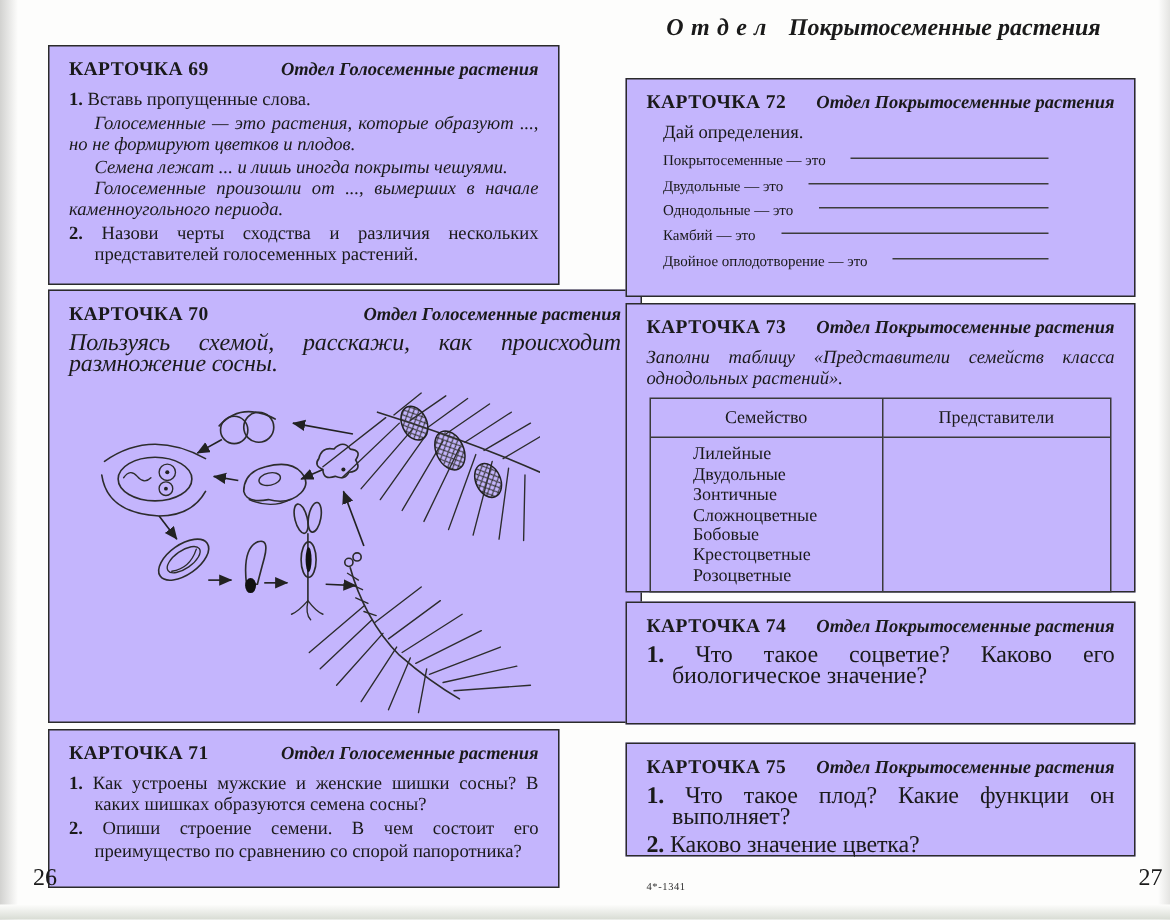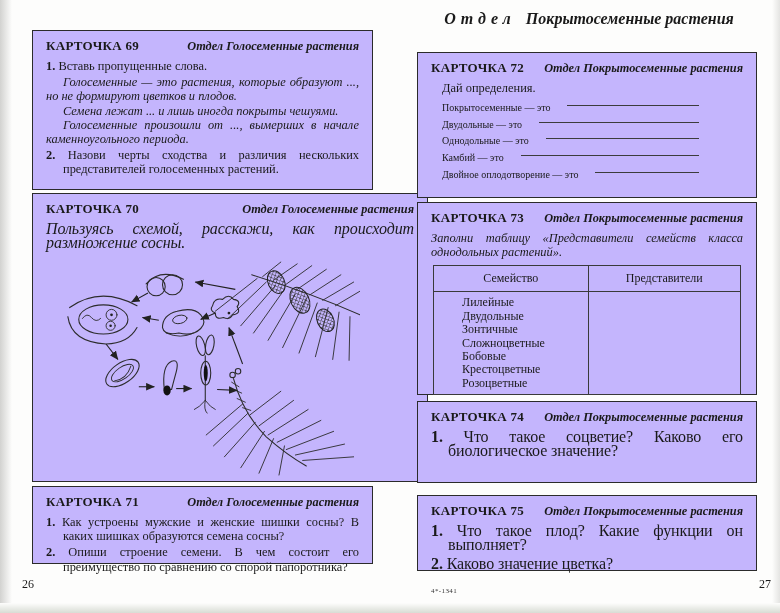--- a/index.html
+++ b/index.html
@@ -42,21 +42,21 @@
   .defline .blank{flex:1;border-bottom:1px solid #3c3c3c;margin-left:7px;transform:translateY(-2px);}
 
   .bio-table{border:1.2px solid #3a3a3a;margin:6px 2px 0 2px;font-size:12px;}
   .bt-row{display:grid;grid-template-columns:50.5% 49.5%;}
   .bt-cell{padding:4px 6px;box-sizing:border-box;}
   .bt-cell.c1{border-right:1.2px solid #3a3a3a;}
   .bt-head .bt-cell{border-bottom:1.2px solid #3a3a3a;text-align:center;padding:5px 4px;}
   .families div{line-height:13.4px;padding-left:22px;}
   .bt-body .bt-cell{min-height:100px;}
 
-  .pgnum{position:absolute;font-size:12px;}
+  .pgnum{position:absolute;font-size:16px;}
   .printmark{position:absolute;font-size:7px;letter-spacing:.4px;color:#333;}
 
   .diagram-wrap{margin-top:4px;}
   svg .ln{stroke:#2c2c2c;fill:none;stroke-width:1.2;stroke-linecap:round;}
   svg .thin{stroke:#2c2c2c;fill:none;stroke-width:1;stroke-linecap:round;}
   svg .arr{stroke:#222;fill:none;stroke-width:1.2;}
 </style>
 </head>
 <body>
 
@@ -169,21 +169,21 @@
           <path class="arr" marker-end="url(#ah)" d="M66,90 L79,107"></path>
           <path class="arr" marker-end="url(#ah)" d="M102,137 L119,137"></path>
           <path class="arr" marker-end="url(#ah)" d="M143,139 L160,139"></path>
           <path class="arr" marker-end="url(#ah)" d="M188,140 L210,141"></path>
           <path class="arr" marker-end="url(#ah)" d="M216,112 L201,72"></path>
         </g>
       </svg>
     </div>
   </article>
 
-  <article class="card" style="left:32px;top:486px;width:341px;height:78px;">
+  <article class="card" style="left:32px;top:486px;width:341px;height:106px;">
     <header class="card-head">
       <span class="card-title">КАРТОЧКА 71</span>
       <span class="card-section">Отдел Голосеменные растения</span>
     </header>
     <p class="item"><b class="n">1.</b> <span>Как устроены мужские и женские шишки сосны? В каких шишках образуются семена сосны?</span></p>
     <p class="item"><b class="n">2.</b> <span>Опиши строение семени. В чем состоит его преимущество по сравнению со спорой папоротника?</span></p>
   </article>
 
   <div class="pgnum" style="left:22px;top:577px;">26</div>
 </section>

